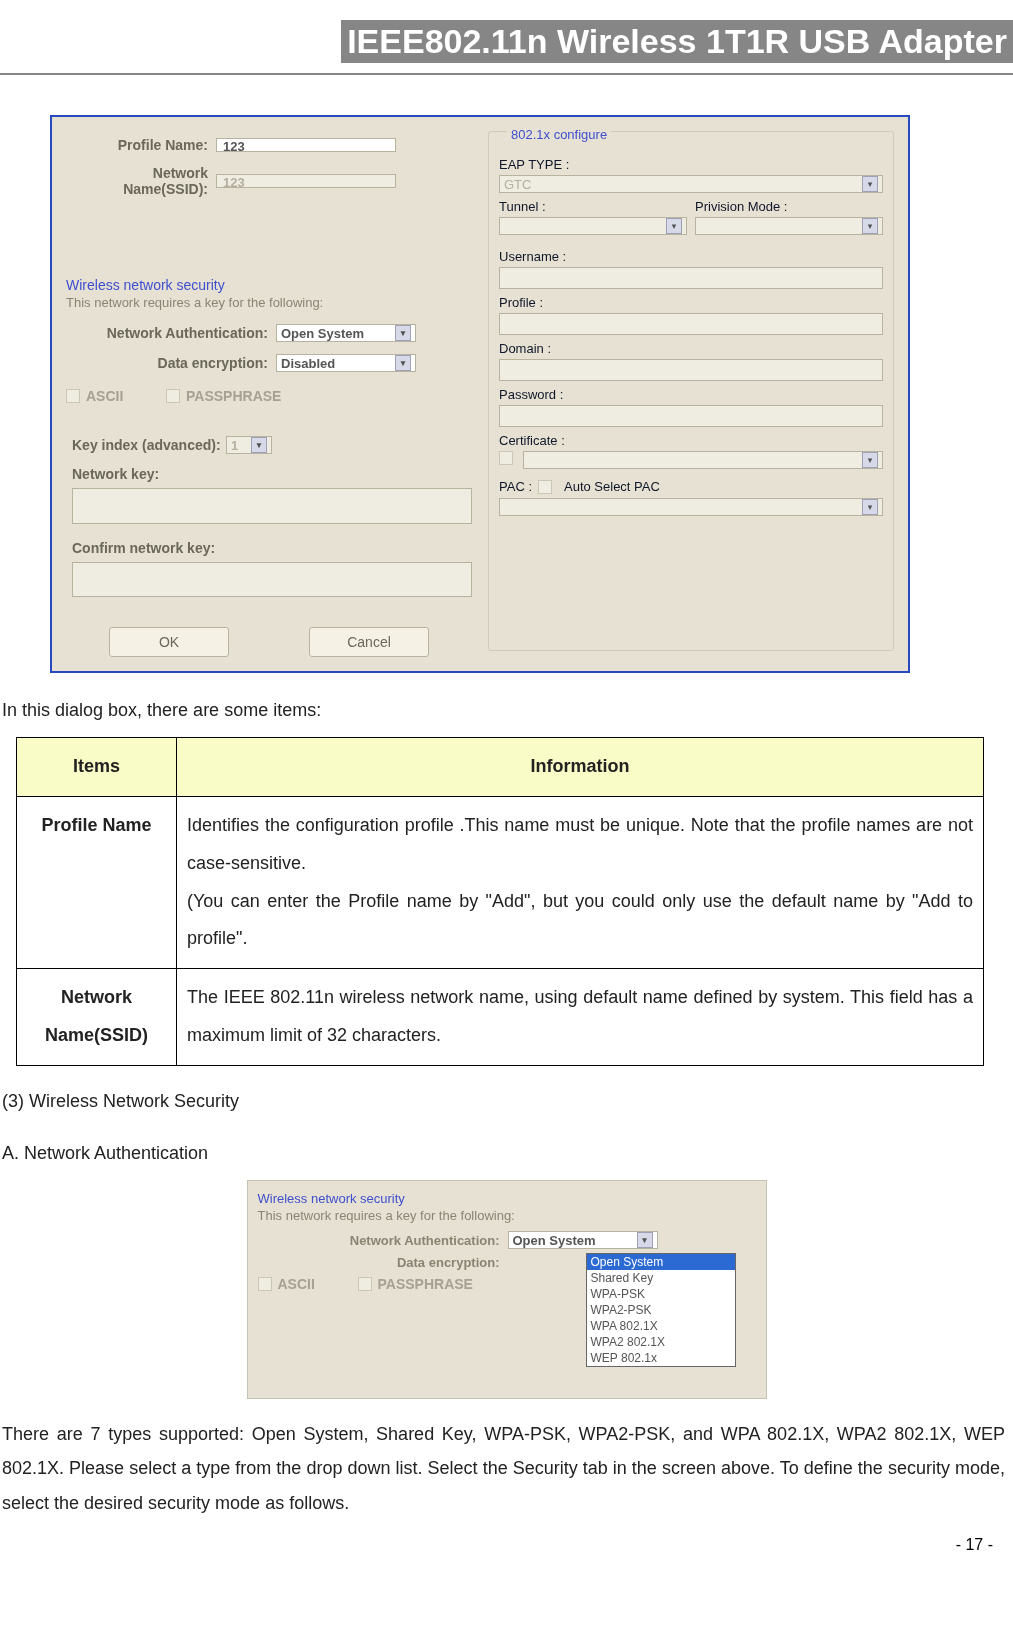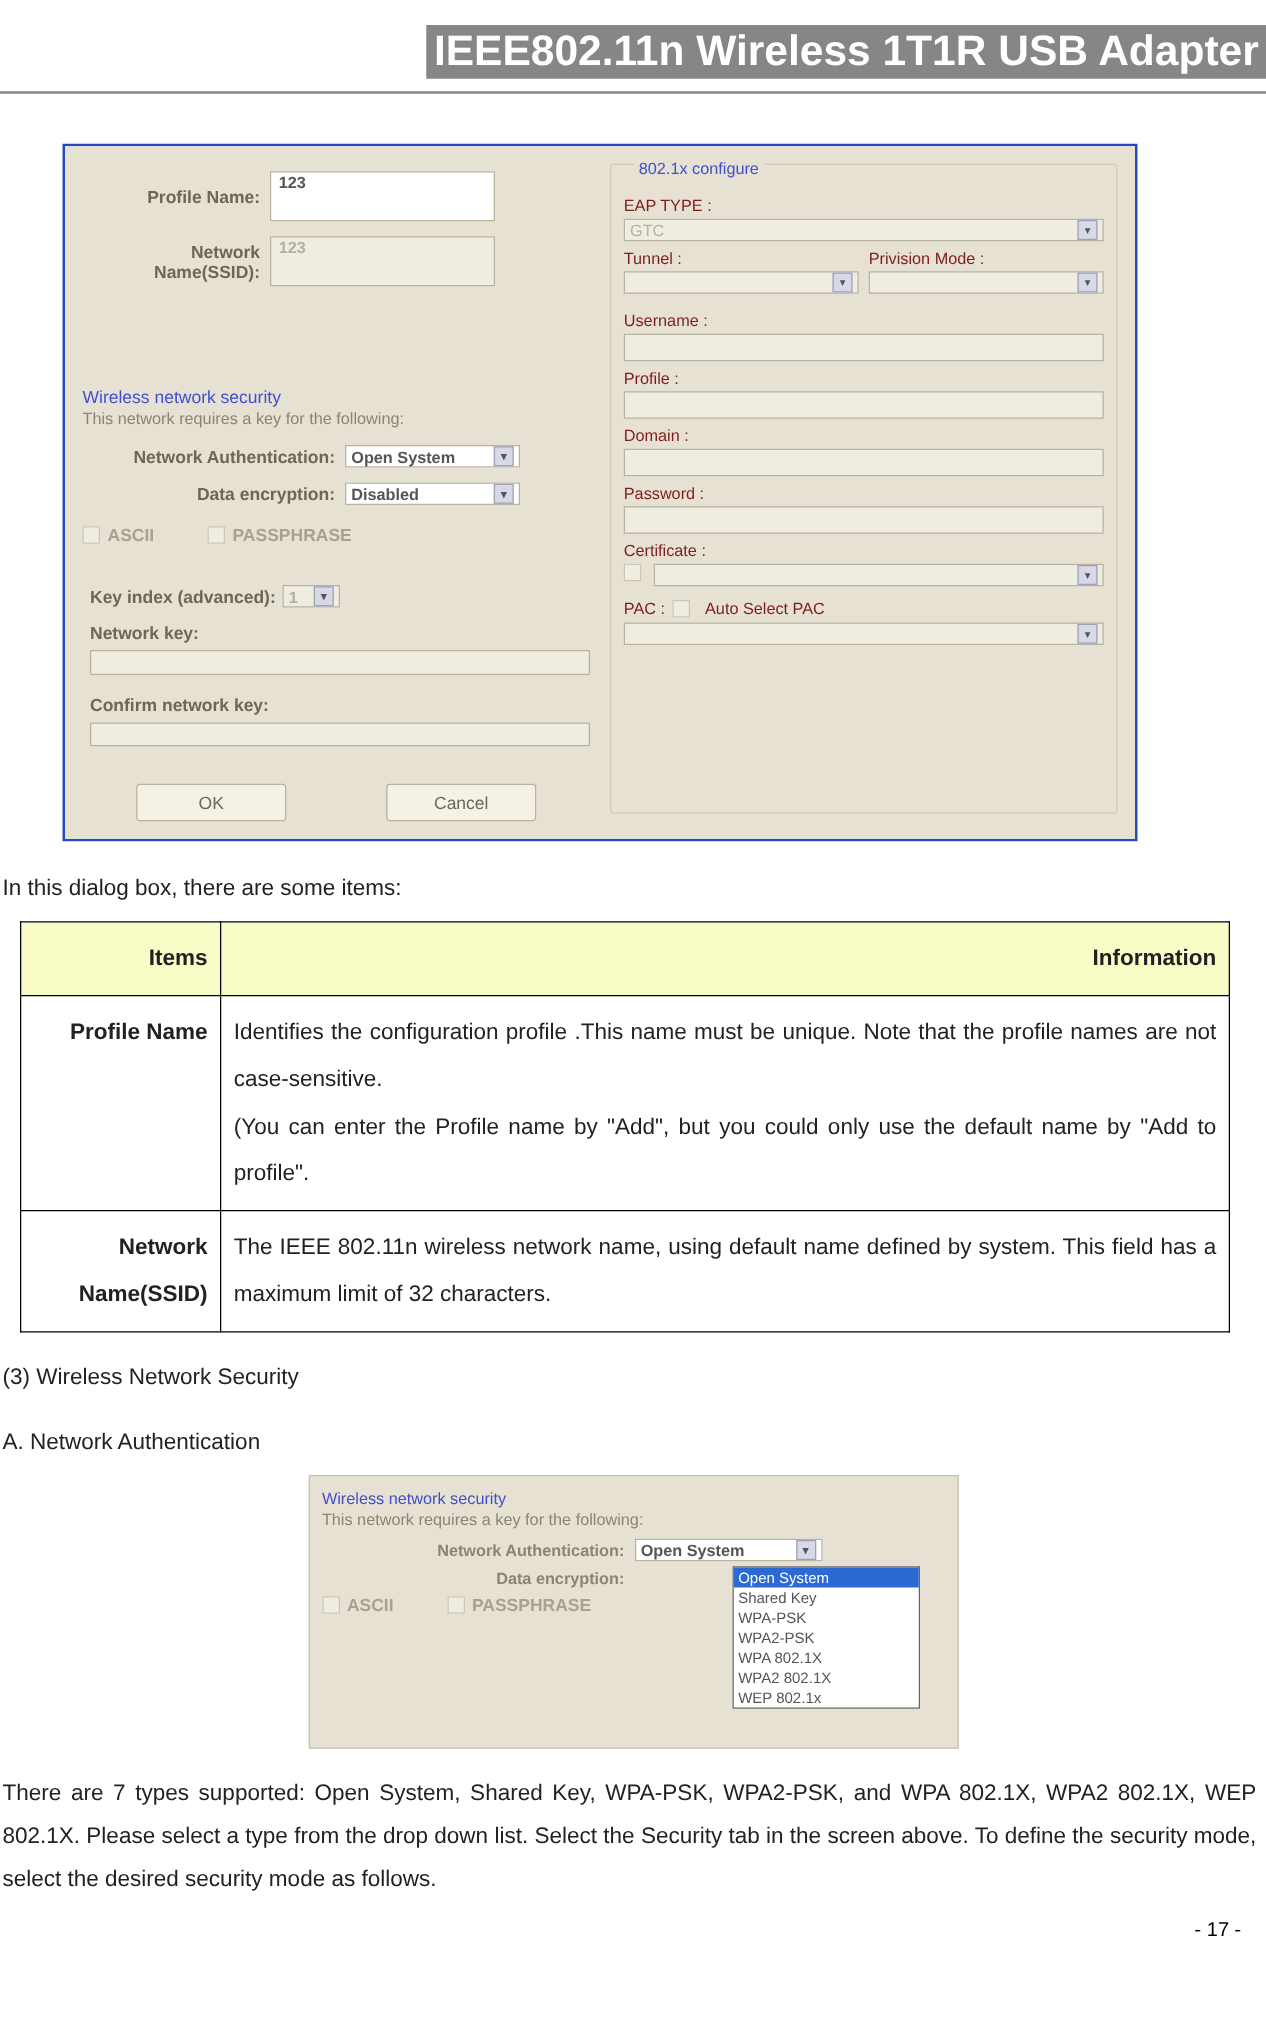--- a/index.html
+++ b/index.html
@@ -91,21 +91,21 @@
   .input {
     border: 1px solid #b7b39e;
     background: #fff;
     height: 22px;
     flex: 1;
     font-size: 13px;
     padding: 0 6px;
     color: #555;
   }
   .input.disabled { background: #efece1; color: #b5b09e; }
-  .input.big { height: 40px; }
+  .input.big { height: 14px; }
 
   .section-title {
     color: #3f4fcf;
     font-size: 14px;
     margin-top: 14px;
     margin-bottom: 2px;
   }
   .section-sub {
     color: #8a8573;
     font-size: 13px;
@@ -161,21 +161,21 @@
   .fieldset {
     border: 1px solid #cfcbb9;
     border-radius: 3px;
     padding: 10px;
     margin-bottom: 6px;
   }
   .legend-gap { position: relative; top:-19px; left:8px; background:#e6e1d2; display:inline-block; padding:0 4px;}
   .legend-gap .label { font-size:13px;}
 
   .right-field-label {
-    color: #7f1d1d;
+    color: #0f172a;
     font-size: 13px;
     margin: 6px 0 3px 0;
   }
 
   
   .body-text {
     margin: 18px 8px 10px 2px;
     line-height: 1.9;
   }
 
@@ -183,21 +183,21 @@
   table.info {
     border-collapse: collapse;
     width: 968px;
     margin: 6px 16px 14px 16px;
     font-size: 18px;
   }
   table.info td, table.info th {
     border: 1px solid #000;
     padding: 10px 10px;
     vertical-align: top;
-    text-align: right;
+    text-align: center;
     line-height: 2.1;
   }
   table.info tr.head td {
     background: #fafcc7;
     font-weight: bold;
   }
   table.info td.item {
     font-weight: bold;
     width: 160px;
   }

